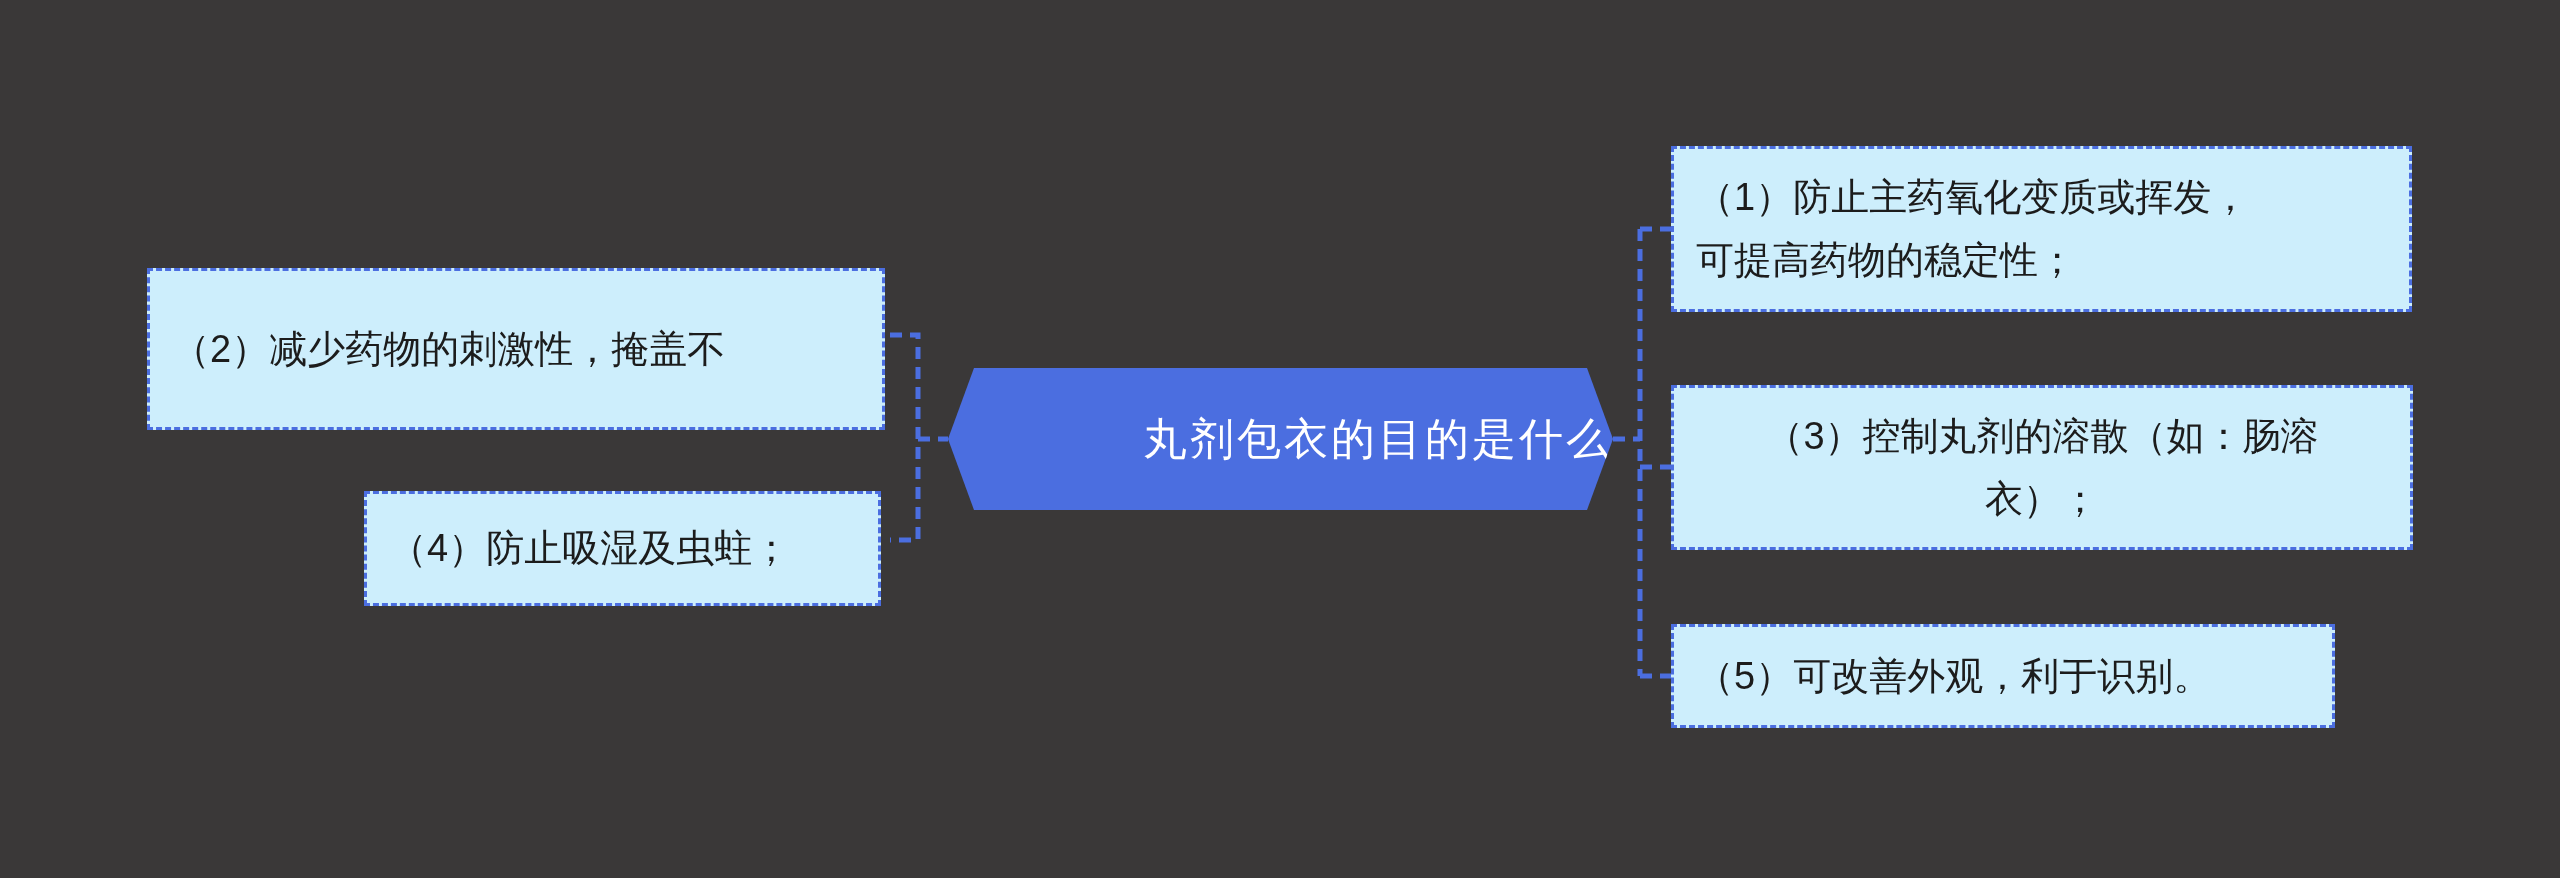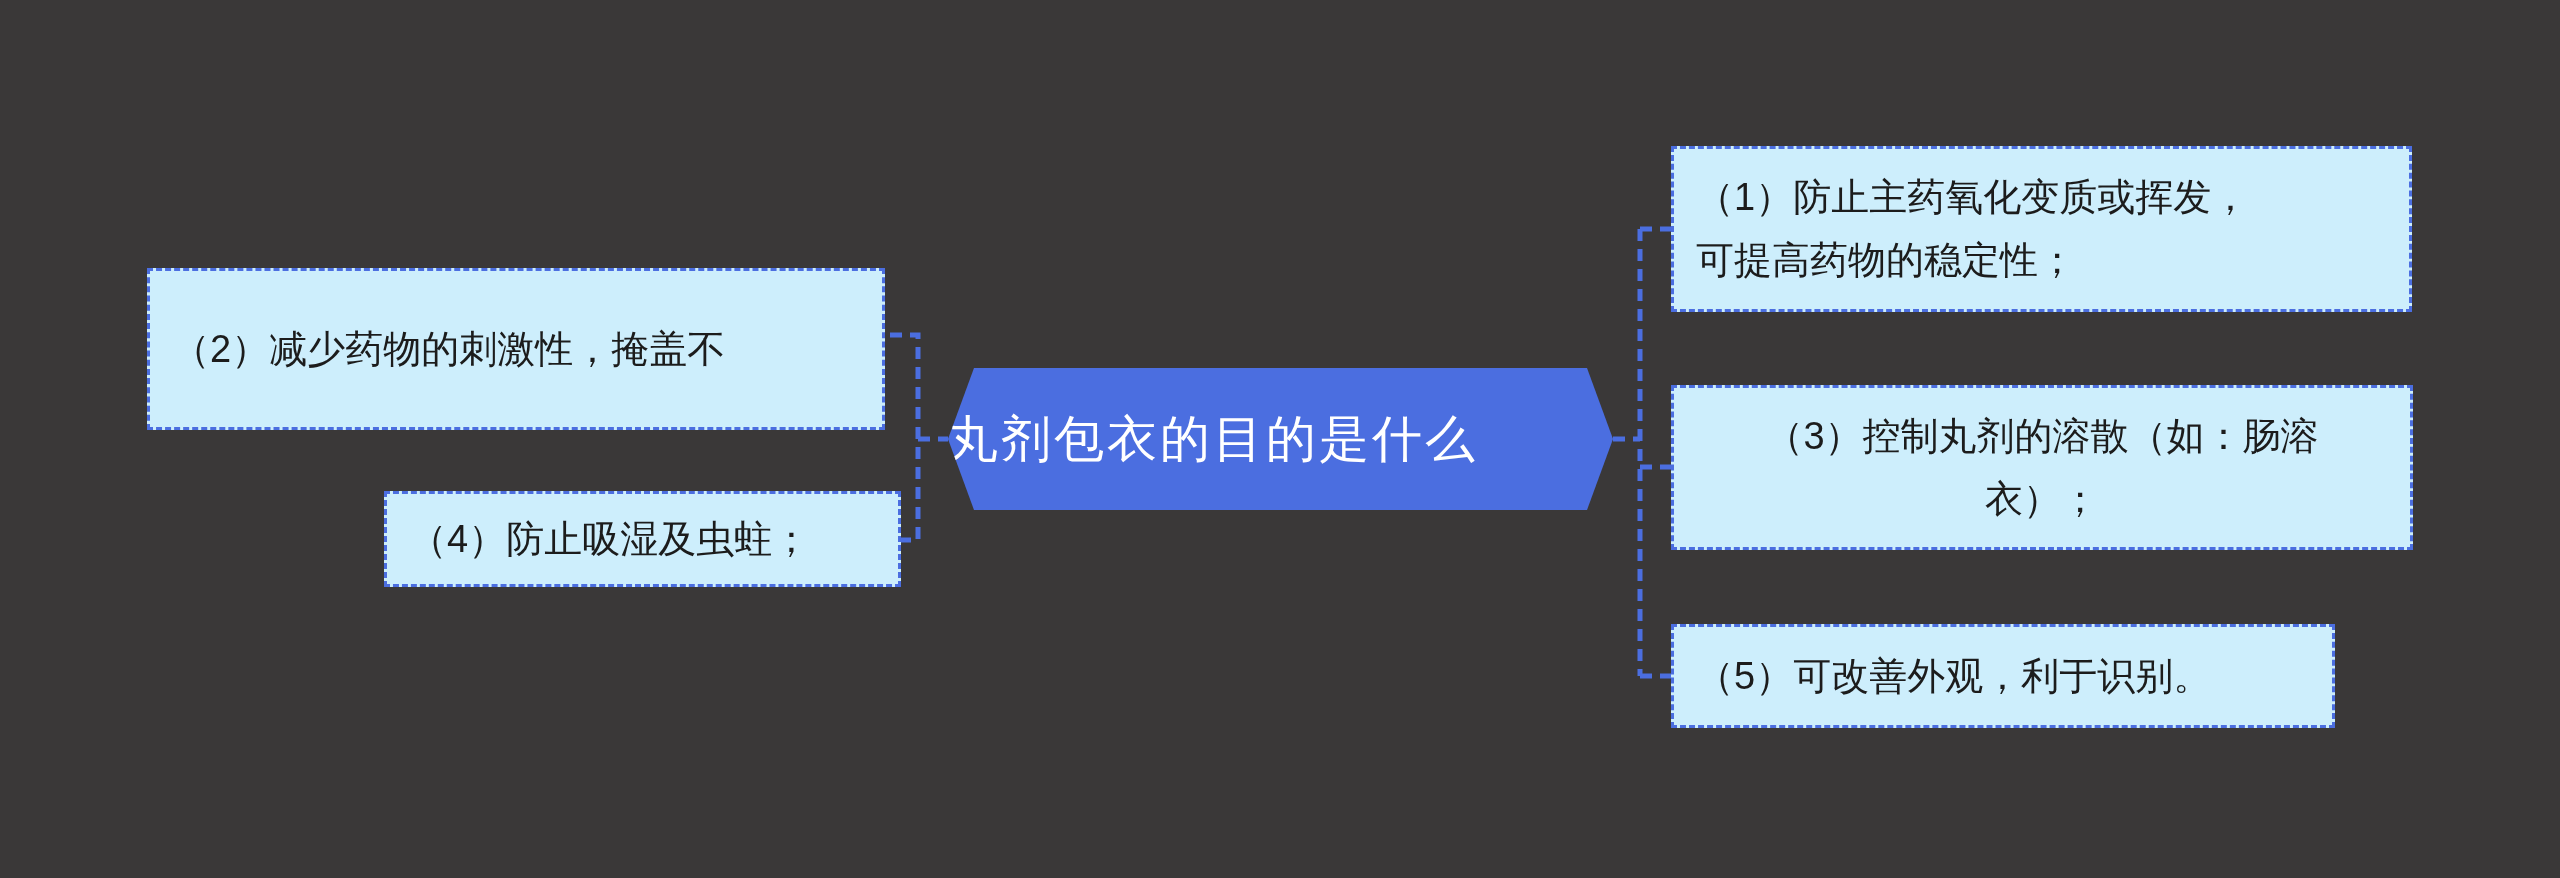--- a/index.html
+++ b/index.html
@@ -45,33 +45,33 @@
     display: flex;
     flex-direction: column;
     justify-content: center;
     padding: 8px 22px;
     overflow: hidden;
   }
   .node .line { white-space: nowrap; }
   .node-1 { left: 1671px; top: 146px;  width: 741px; height: 166px; }
   .node-2 { left: 147px;  top: 268px;  width: 738px; height: 162px; }
   .node-3 { left: 1671px; top: 385px;  width: 742px; height: 165px; align-items: center; }
-  .node-4 { left: 384px;  top: 491px;  width: 517px; height: 96px; }
+  .node-4 { left: 364px;  top: 491px;  width: 517px; height: 115px; }
   .node-5 { left: 1671px; top: 624px;  width: 664px; height: 104px; }
   .center-topic {
     position: absolute;
     left: 948px; top: 368px;
     width: 665px; height: 142px;
     background: var(--center-fill);
     color: var(--center-text);
     clip-path: polygon(0 50%, 26px 0, calc(100% - 26px) 0, 100% 50%, calc(100% - 26px) 100%, 26px 100%);
     display: flex;
     align-items: center;
-    justify-content: flex-start;
-    font-size: 50px;
+    justify-content: flex-end;
+    font-size: 44px;
     letter-spacing: 3px;
     white-space: nowrap;
     overflow: hidden;
   }
 </style>
 </head>
 <body>
 
 <div class="canvas">
 

